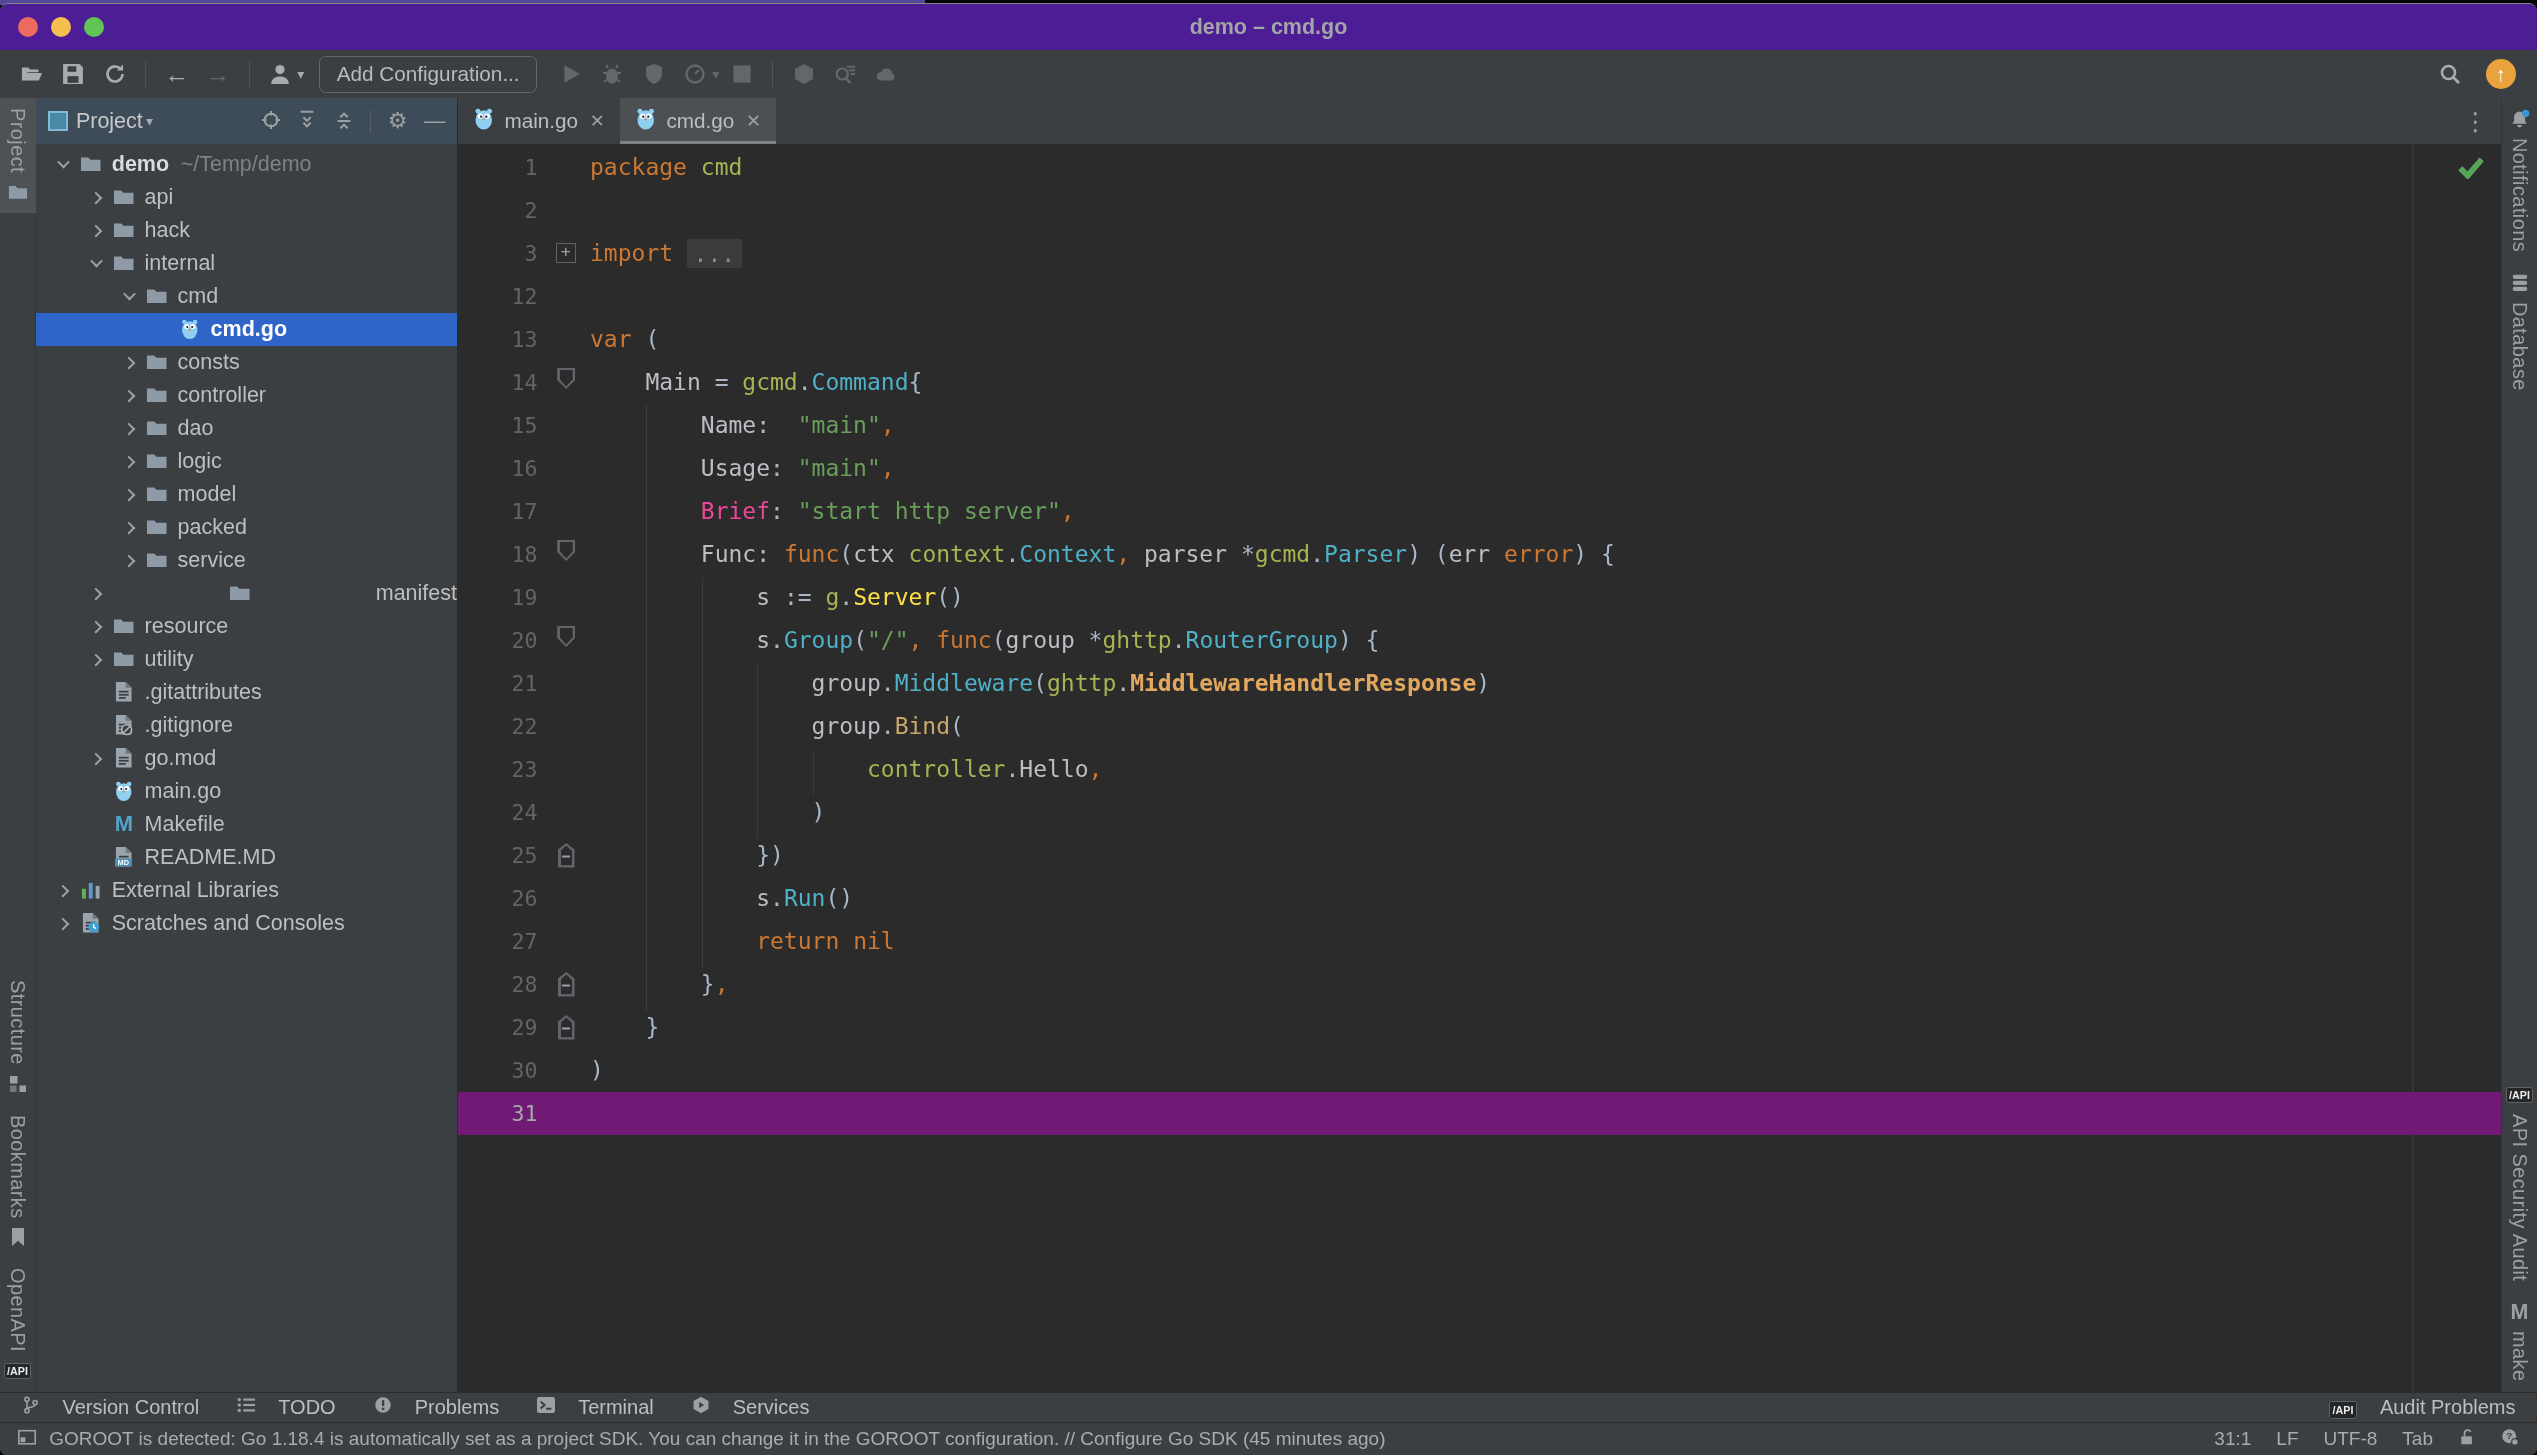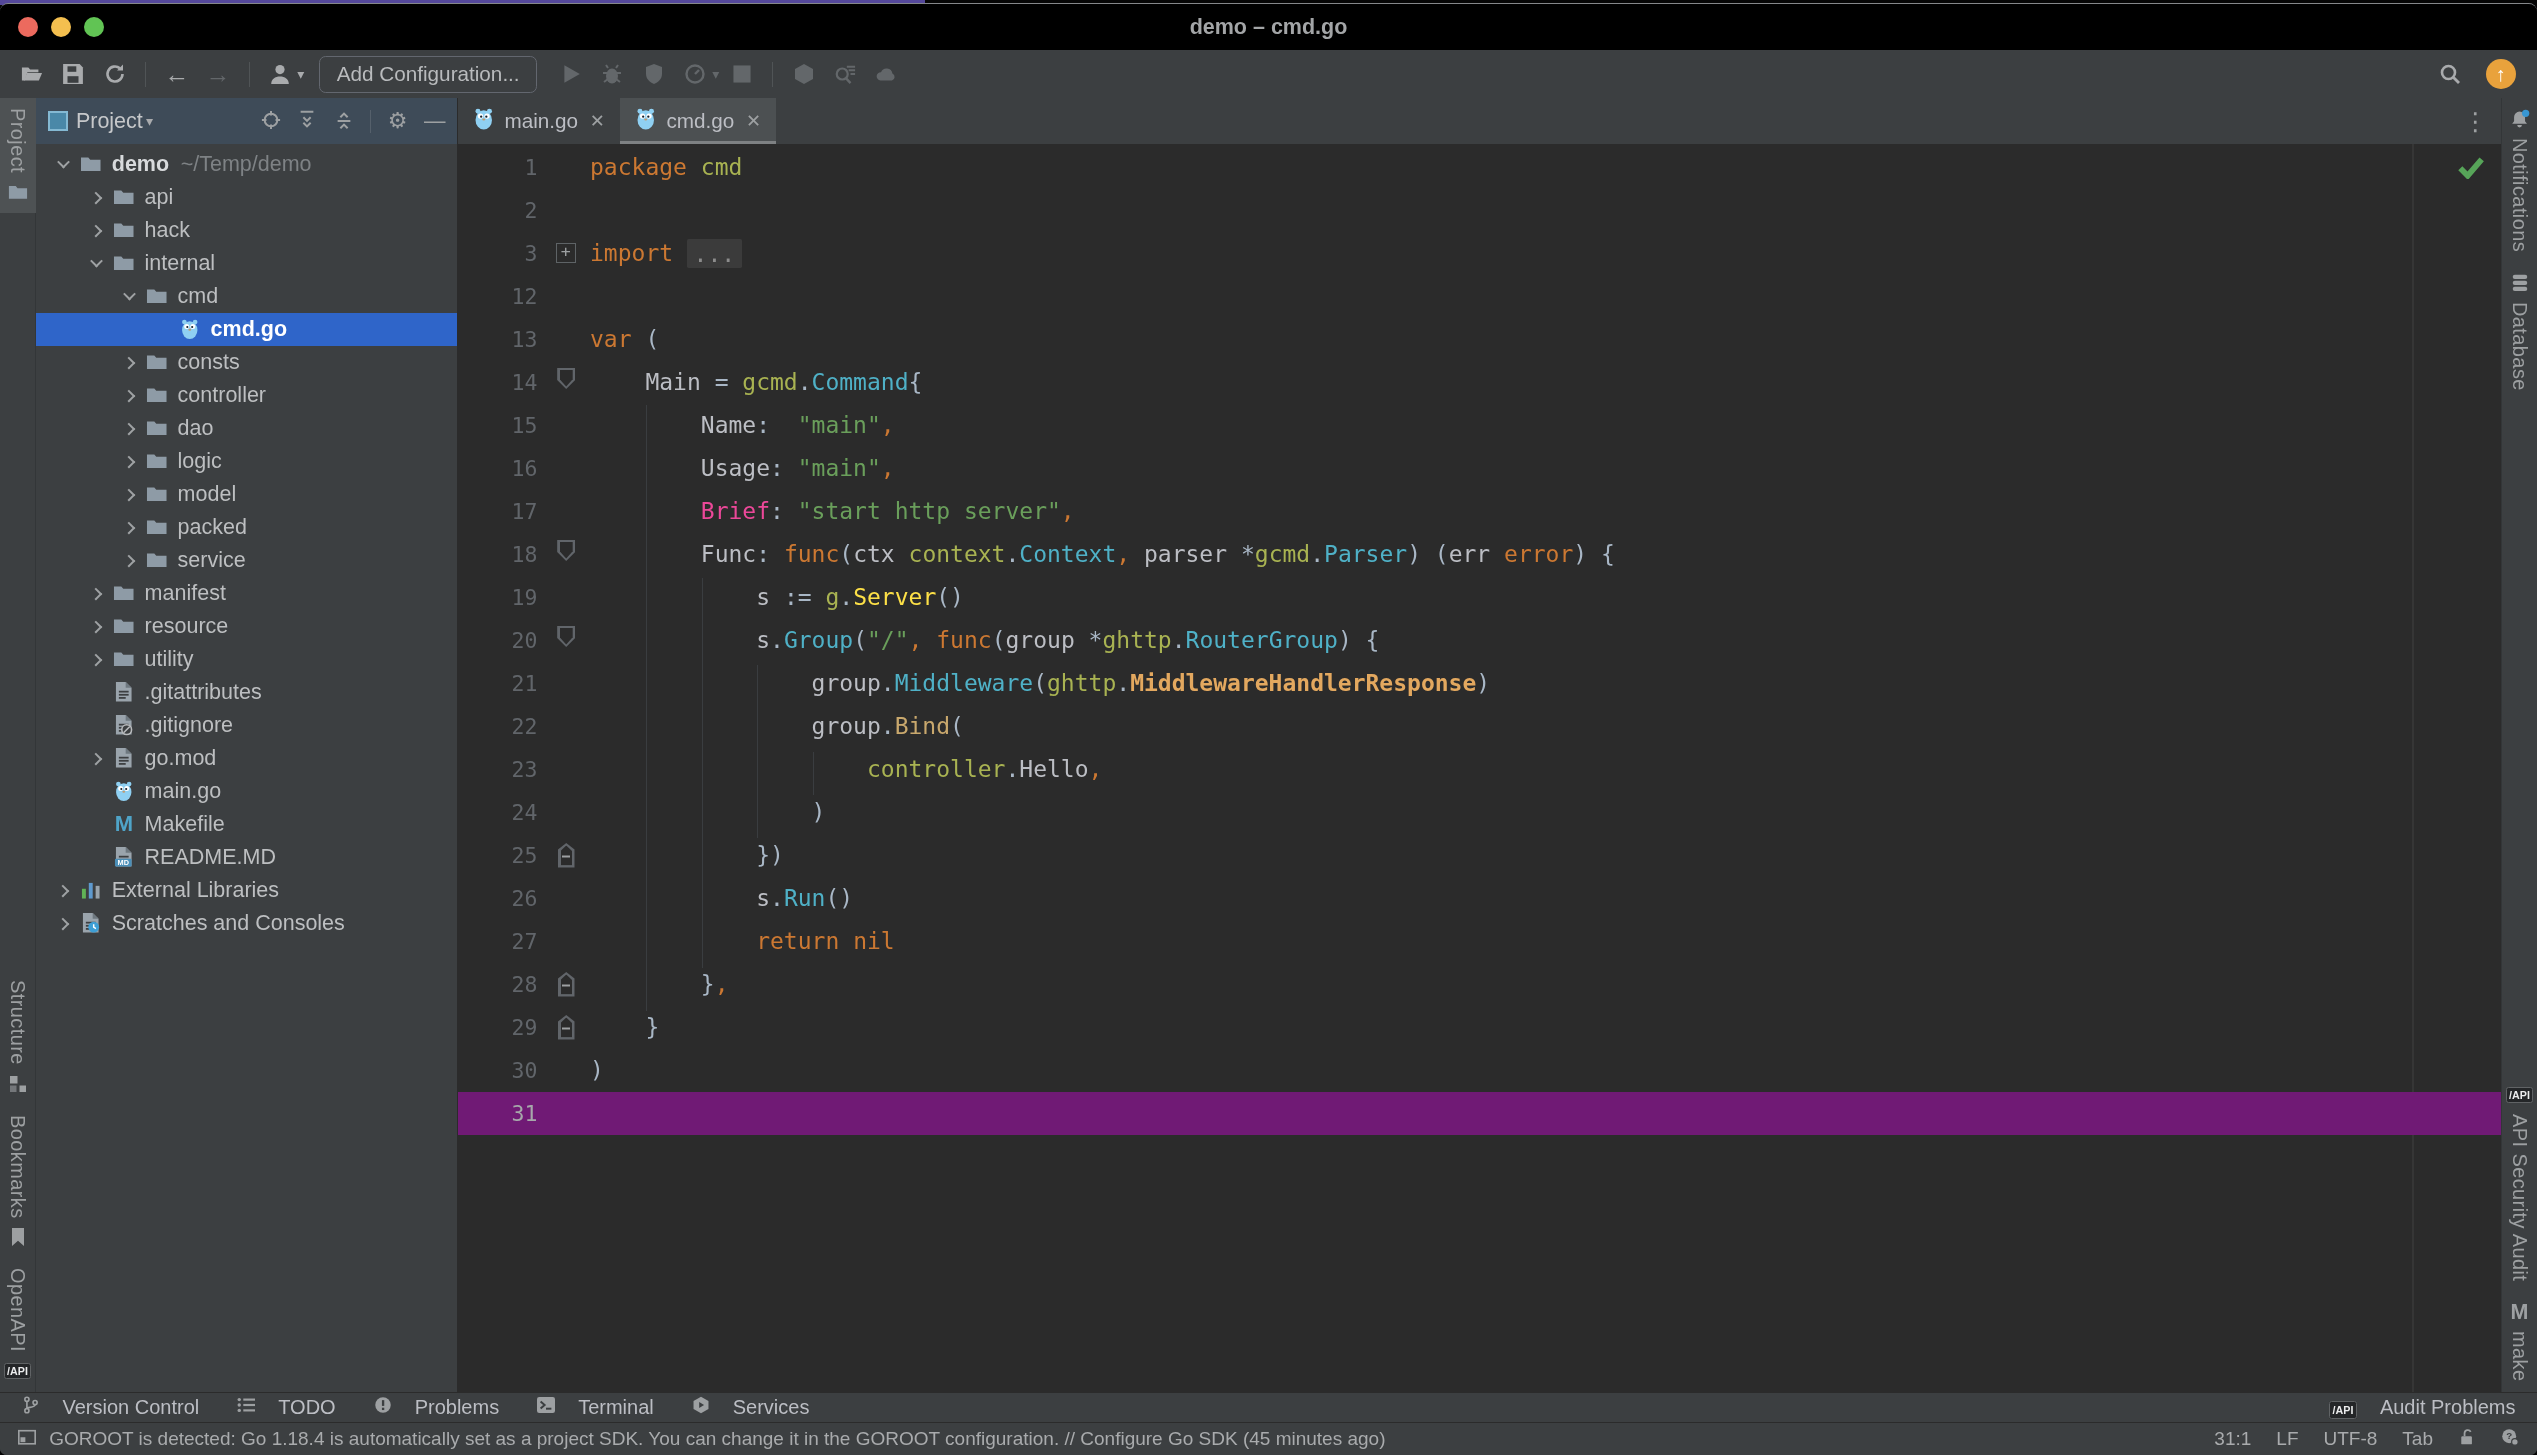--- a/index.html
+++ b/index.html
@@ -5,21 +5,21 @@
   * { box-sizing: border-box; margin: 0; padding: 0; }
   html,body { width:2538px; height:1455px; overflow:hidden; background:#050505;
     font-family:"Liberation Sans", sans-serif; }
   .sliver { position:absolute; top:0; left:0; width:925px; height:5px; background:#55489B; }
   .window { position:absolute; top:3.3px; left:0; right:0; bottom:0; background:#3C3F41;
     border-radius:8.3px 8.3px 6.6px 6.6px; overflow:hidden; display:flex; flex-direction:column;
     border-top:0.8px solid #85878A; }
 
   
   .titlebar { height:46px; position:relative; display:flex; align-items:center; justify-content:center;
-    background:#000000; flex:none; }
+    background:#4c1d95; flex:none; }
   .lights { position:absolute; left:18px; top:0; height:100%; display:flex; align-items:center; gap:13.2px; }
   .light { width:20px; height:20px; border-radius:50%; }
   .light.r { background:#EC6A5E; } .light.y { background:#F4BF4F; } .light.g { background:#61C454; }
   .wtitle { color:#A3A5A7; font-size:21.5px; font-weight:bold; }
 
   
   .toolbar { height:48px; flex:none; display:flex; align-items:center; padding:0 13.2px; gap:3.3px;
     background:#3C3F41; }
   .tbtn { width:38px; height:35px; display:flex; align-items:center; justify-content:center; color:#A9ABAD; }
   .tbtn.dim { color:#63676A; }
@@ -438,21 +438,21 @@
             <span class="chev">
               <i class="r"></i>
             </span>
             <span class="ticon">
               <svg viewBox="0 0 22 17">
                 <path d="M1 2h7.5l2 2.5H21V16H1z" fill="#8E9BA6"></path>
               </svg>
             </span>
             <span class="lbl">service</span>
           </div>
-          <div class="trow" style="padding-left: 46px;">
+          <div class="trow" style="padding-left: 46px; justify-content: space-between;">
             <span class="chev">
               <i class="r"></i>
             </span>
             <span class="ticon">
               <svg viewBox="0 0 22 17">
                 <path d="M1 2h7.5l2 2.5H21V16H1z" fill="#8E9BA6"></path>
               </svg>
             </span>
             <span class="lbl">manifest</span>
           </div>

